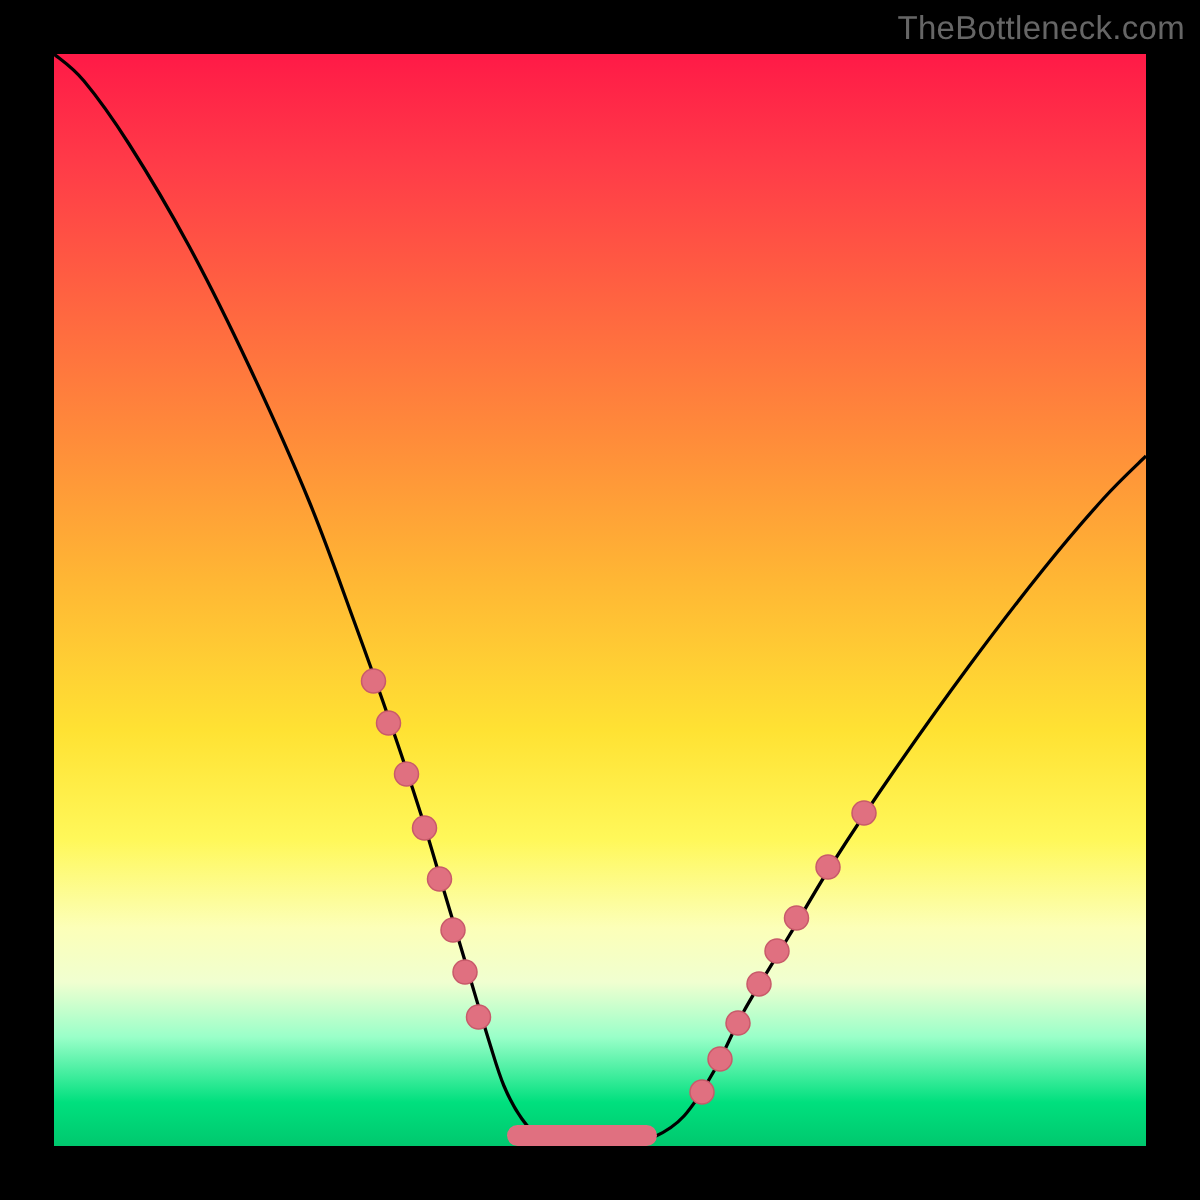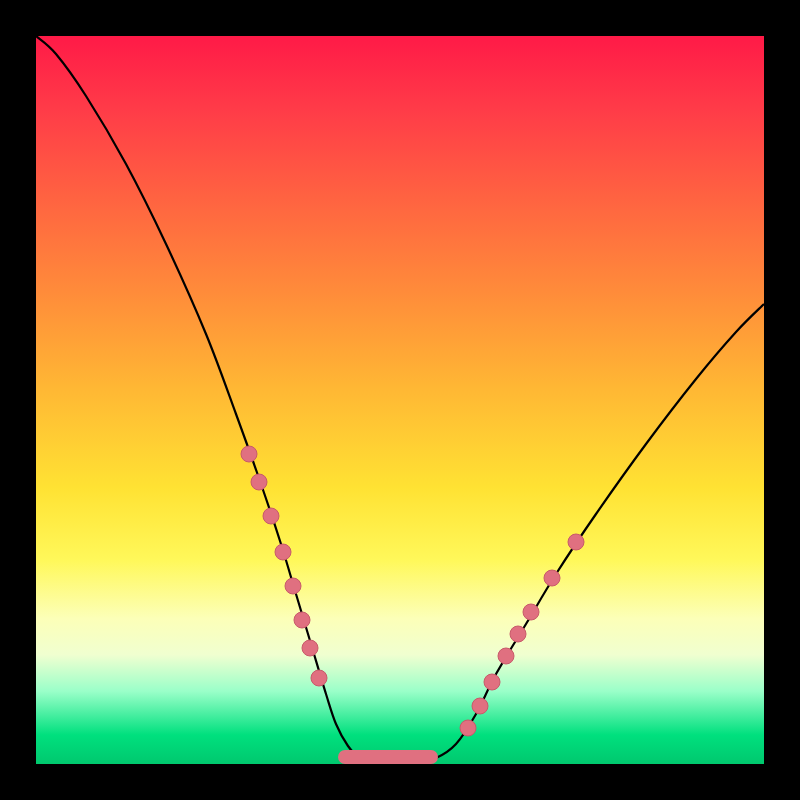--- a/index.html
+++ b/index.html
@@ -54,20 +54,21 @@
   svg.curve {
     position: absolute;
     left: 0;
     top: 0;
   }
 </style>
 </head>
 <body>
 
 <div class="frame">
+  <div class="watermark">TheBottleneck.com</div>
   <div class="plot">
     <svg class="curve" width="728" height="728" viewBox="0 0 728 728">
       <g id="curve-group">
           <path d="M 0 0 C 3.3333333333333335 3 11.666666666666666 8 20 18 C 28.333333333333336 28 38.333333333333336 41.66666666666667 50 60 C 61.666666666666664 78.33333333333333 76.66666666666667 103.33333333333333 90 128 C 103.33333333333333 152.66666666666666 116.66666666666667 179.66666666666666 130 208 C 143.33333333333334 236.33333333333334 158.33333333333334 269.6666666666667 170 298 C 181.66666666666666 326.3333333333333 190.83333333333334 353 200 378 C 209.16666666666666 403 217.5 426.3333333333333 225 448 C 232.5 469.6666666666667 239.16666666666666 489.6666666666667 245 508 C 250.83333333333334 526.3333333333334 255 541.3333333333334 260 558 C 265 574.6666666666666 270 591.3333333333334 275 608 C 280 624.6666666666666 285.8333333333333 644.6666666666666 290 658 C 294.1666666666667 671.3333333333334 296.3333333333333 679.3333333333334 300 688 C 303.6666666666667 696.6666666666666 308 704.3333333333334 312 710 C 316 715.6666666666666 319.3333333333333 719.3333333333334 324 722 C 328.6666666666667 724.6666666666666 334 725.3333333333334 340 726 C 346 726.6666666666666 353.3333333333333 726 360 726 C 366.6666666666667 726 373.3333333333333 726.6666666666666 380 726 C 386.6666666666667 725.3333333333334 393.3333333333333 725 400 722 C 406.6666666666667 719 413.3333333333333 715.3333333333334 420 708 C 426.6666666666667 700.6666666666666 433.3333333333333 689.6666666666666 440 678 C 446.6666666666667 666.3333333333334 451.6666666666667 653 460 638 C 468.3333333333333 623 480 604.6666666666666 490 588 C 500 571.3333333333334 508.3333333333333 556.3333333333334 520 538 C 531.6666666666666 519.6666666666666 545 499.6666666666667 560 478 C 575 456.3333333333333 593.3333333333334 430.5 610 408 C 626.6666666666666 385.5 645 361.6666666666667 660 343 C 675 324.3333333333333 688.6666666666666 308.5 700 296 C 711.3333333333334 283.5 723.3333333333334 272.6666666666667 728 268" fill="none" stroke="#000000" stroke-width="2.2"></path>
         </g>
       <g id="plateau-group">
           <rect x="302" y="714" width="100" height="14" rx="7" fill="#e07080"></rect>
         </g>
       <g id="markers-left">
           <circle cx="213" cy="418" r="8" fill="#e07080" stroke="#c85a6a" stroke-width="1"></circle>

